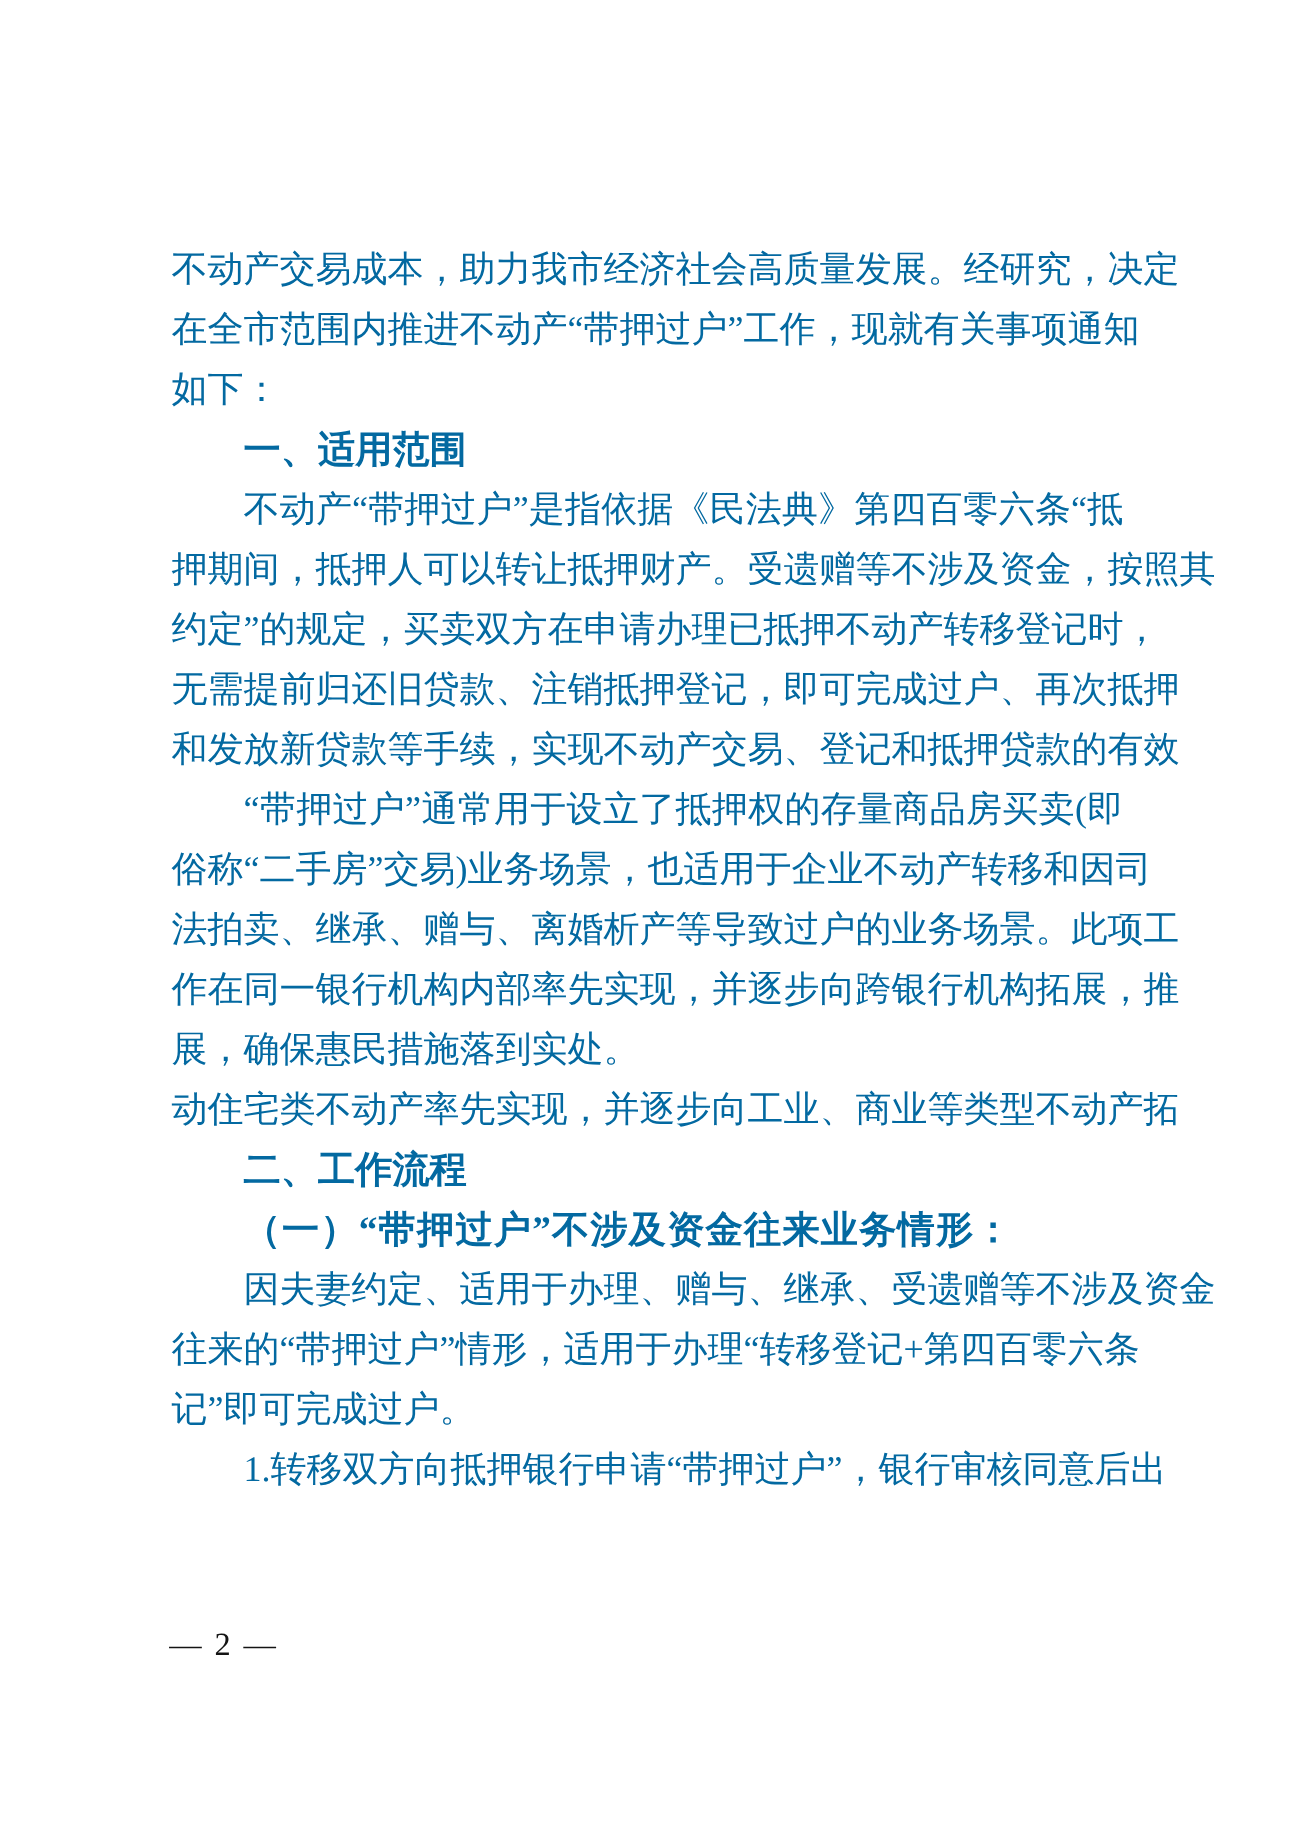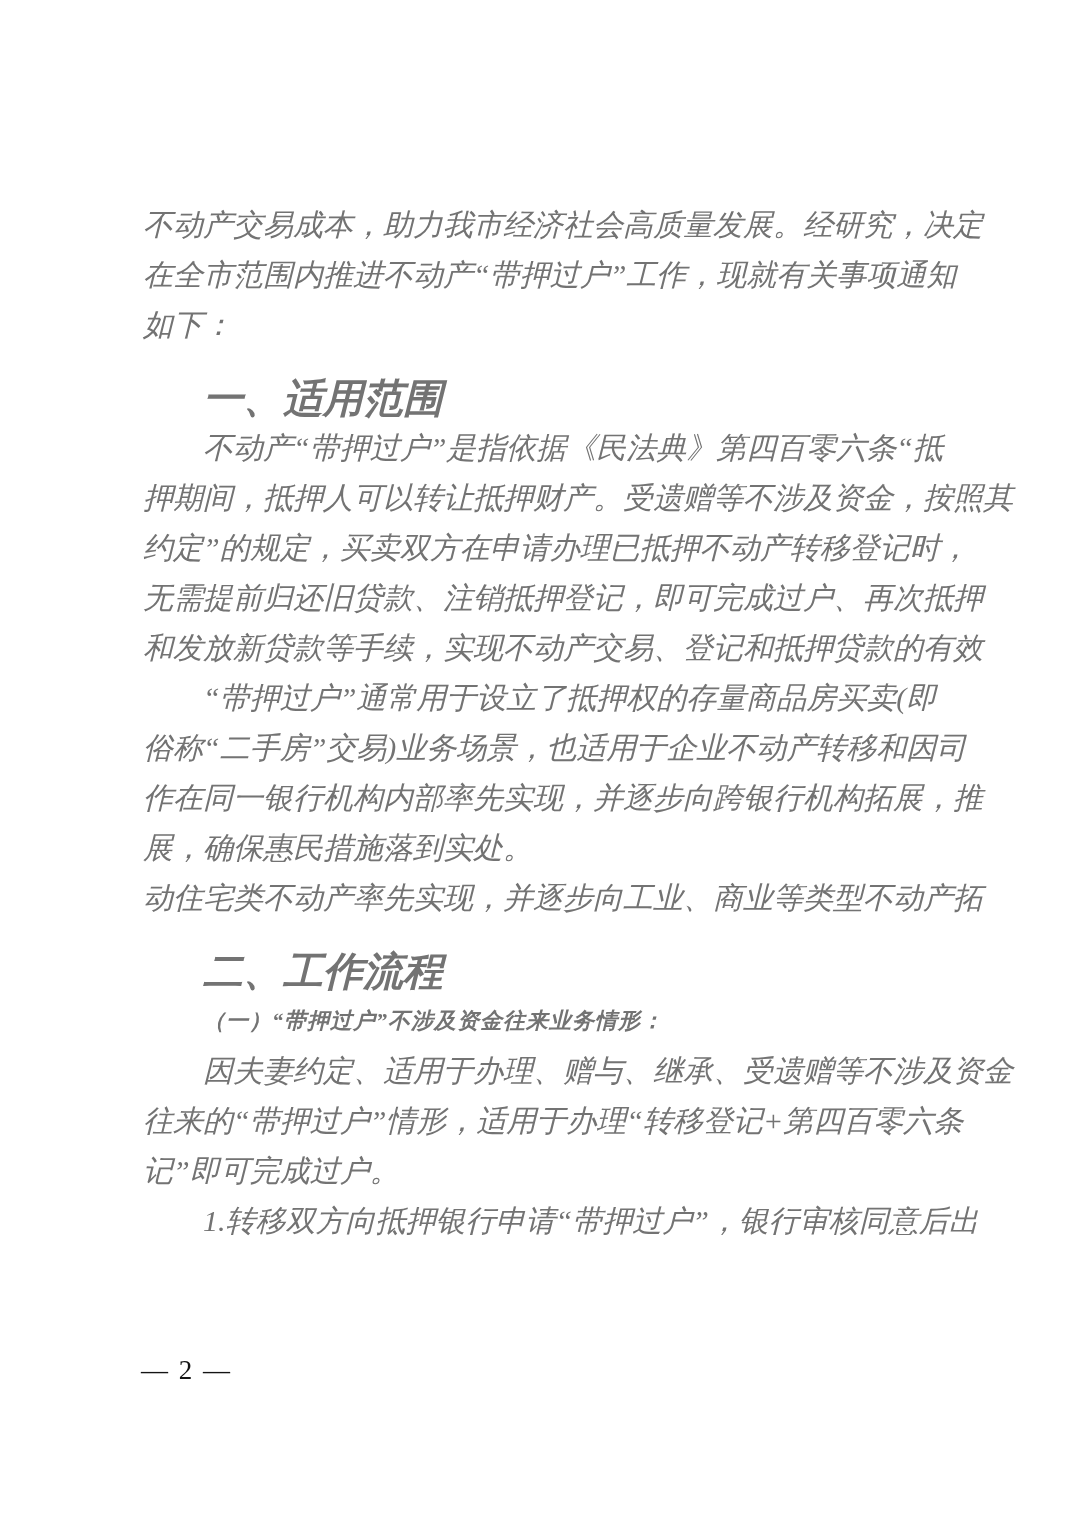--- a/index.html
+++ b/index.html
@@ -19,43 +19,41 @@
     position: absolute;
     left: 143px;
     top: 200px;
     width: 793px;
   }
   .line {
     height: 50px;
     line-height: 50px;
     font-size: 30px;
     font-family: "Liberation Serif", "DejaVu Serif", serif;
-    color: #737373;
+    color: #0369a1;
     text-align: justify;
     text-align-last: justify;
     white-space: nowrap;
     letter-spacing: 0;
-    font-style: italic;
   }
   .line.short {
     text-align-last: left;
   }
   .line.indent {
     padding-left: 60px;
   }
   .line.h-hei {
     font-family: "Liberation Sans", "DejaVu Sans", sans-serif;
     font-weight: bold;
-    font-size: 40px;
-    margin-top: 23px;
+    font-size: 31px;
   }
   .line.h-kai {
     font-family: "Liberation Serif", "DejaVu Serif", serif;
     font-weight: bold;
-    font-size: 22px;
+    font-size: 31px;
     letter-spacing: 1px;
   }
   .footer {
     position: absolute;
     left: 141px;
     top: 1350px;
     font-size: 27px;
     line-height: 40px;
     font-family: "Liberation Serif", "DejaVu Serif", serif;
     color: #141414;
@@ -71,20 +69,21 @@
     <div class="line">在全市范围内推进不动产“带押过户”工作，现就有关事项通知</div>
     <div class="line short">如下：</div>
     <div class="line h-hei indent short">一、适用范围</div>
     <div class="line indent">不动产“带押过户”是指依据《民法典》第四百零六条“抵</div>
     <div class="line">押期间，抵押人可以转让抵押财产。受遗赠等不涉及资金，按照其</div>
     <div class="line">约定”的规定，买卖双方在申请办理已抵押不动产转移登记时，</div>
     <div class="line">无需提前归还旧贷款、注销抵押登记，即可完成过户、再次抵押</div>
     <div class="line">和发放新贷款等手续，实现不动产交易、登记和抵押贷款的有效</div>
     <div class="line indent">“带押过户”通常用于设立了抵押权的存量商品房买卖(即</div>
     <div class="line">俗称“二手房”交易)业务场景，也适用于企业不动产转移和因司</div>
+    <div class="line">法拍卖、继承、赠与、离婚析产等导致过户的业务场景。此项工</div>
     <div class="line">作在同一银行机构内部率先实现，并逐步向跨银行机构拓展，推</div>
     <div class="line short">展，确保惠民措施落到实处。</div>
     <div class="line">动住宅类不动产率先实现，并逐步向工业、商业等类型不动产拓</div>
     <div class="line h-hei indent short">二、工作流程</div>
     <div class="line h-kai indent short">（一）“带押过户”不涉及资金往来业务情形：</div>
     <div class="line indent">因夫妻约定、适用于办理、赠与、继承、受遗赠等不涉及资金</div>
     <div class="line">往来的“带押过户”情形，适用于办理“转移登记+第四百零六条</div>
     <div class="line short">记”即可完成过户。</div>
     <div class="line indent">1.转移双方向抵押银行申请“带押过户”，银行审核同意后出</div>
   </div>

